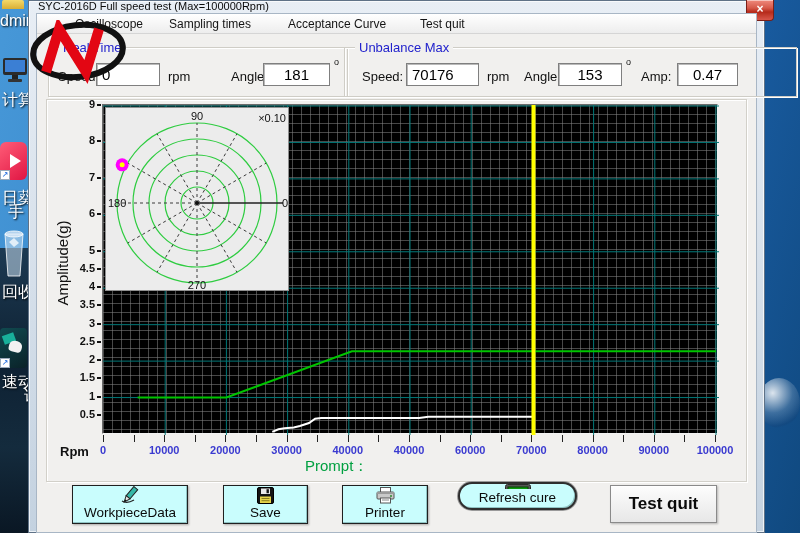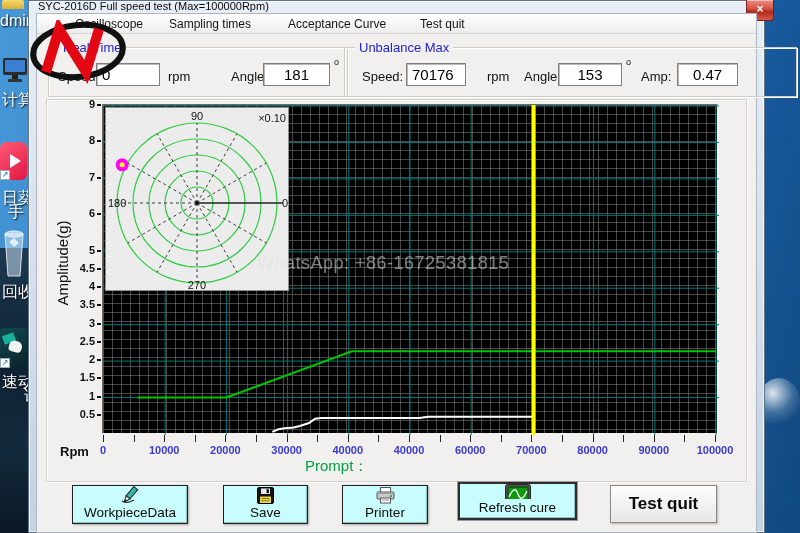--- a/index.html
+++ b/index.html
@@ -137,21 +137,21 @@
   <input class="tbox" style="left: 96px; top: 63px; width: 64px;" readonly="" value="0">
   <span class="fld" style="left:168px;top:69px;">rpm</span>
   <span class="fld" style="left:231px;top:69px;">Angle:</span>
   <input class="tbox" style="left: 263px; top: 63px; width: 67px; text-align: center;" readonly="" value="181">
   <span class="deg" style="left:334px;top:57px;">o</span>
 
   <div class="groupbox" style="left:344px;top:47px;width:453px;height:50px;text-decoration:underline;">
     <span class="gb-title">Unbalance Max</span>
   </div>
   <span class="fld" style="left:362px;top:69px;">Speed:</span>
-  <input class="tbox" style="left: 406px; top: 63px; width: 60px;" readonly="" value="70176">
+  <input class="tbox" style="left: 406px; top: 63px; width: 73px;" readonly="" value="70176">
   <span class="fld" style="left:487px;top:69px;">rpm</span>
   <span class="fld" style="left:524px;top:69px;">Angle</span>
   <input class="tbox" style="left: 558px; top: 63px; width: 64px; text-align: center;" readonly="" value="153">
   <span class="deg" style="left:626px;top:57px;">o</span>
   <span class="fld" style="left:641px;top:69px;">Amp:</span>
   <input class="tbox" style="left: 677px; top: 63px; width: 61px; text-align: center;" readonly="" value="0.47">
 
   <div class="chart-panel"></div>
   <div class="axis-title-y">Amplitude(g)</div>
   <div class="axis-title-x">Rpm</div>
@@ -307,32 +307,31 @@
       <rect x="4.5" y="0.5" width="10" height="5" fill="#fff" stroke="#555"></rect>
       <rect x="1" y="5" width="17" height="7" rx="1" fill="#c9c9c9" stroke="#555"></rect>
       <rect x="1" y="5" width="17" height="2" fill="#9a9a9a"></rect>
       <circle cx="15" cy="9" r="1" fill="#2c8a2c"></circle>
       <rect x="4.5" y="11" width="10" height="5" fill="#fff" stroke="#555"></rect>
       <line x1="6" y1="13" x2="13" y2="13" stroke="#888"></line>
     </svg>
     <span class="btn-label">Printer</span>
   </div>
 
-  <div class="btn btn-cyan btn-focus" style="left:458px;top:482px;width:119px;height:38px;">
+  <div class="btn btn-cyan btn-focus" style="left:458px;top:482px;width:119px;height:28px;border-radius:16px;">
     <svg class="ic" width="26" height="20">
       <rect x="0.5" y="0.5" width="25" height="19" rx="2" fill="#555" stroke="#2a2a2a"></rect>
       <rect x="3" y="3" width="20" height="14" fill="#0c9a0c" stroke="#063f06"></rect>
       <path d="M4,13 C8,4 11,4 13,10 S18,16 22,7" stroke="#fff" stroke-width="1.4" fill="none"></path>
     </svg>
     <span class="btn-label">Refresh cure</span>
   </div>
 
   <div class="btn btn-plain" style="left:610px;top:485px;width:107px;height:38px;">
     <span class="btn-label">Test quit</span>
   </div>
 
   <svg class="logo" width="98" height="64">
     <ellipse cx="48" cy="31" rx="45" ry="26" fill="none" stroke="#111" stroke-width="6" transform="rotate(-6 48 31)"></ellipse>
     <polyline points="16,52 29,9 56,52 69,9" fill="none" stroke="#e30613" stroke-width="10"></polyline>
   </svg>
-  <div class="whatsapp">WhatsApp: +86-16725381815</div>
 
 </div>
 
 </body></html>

